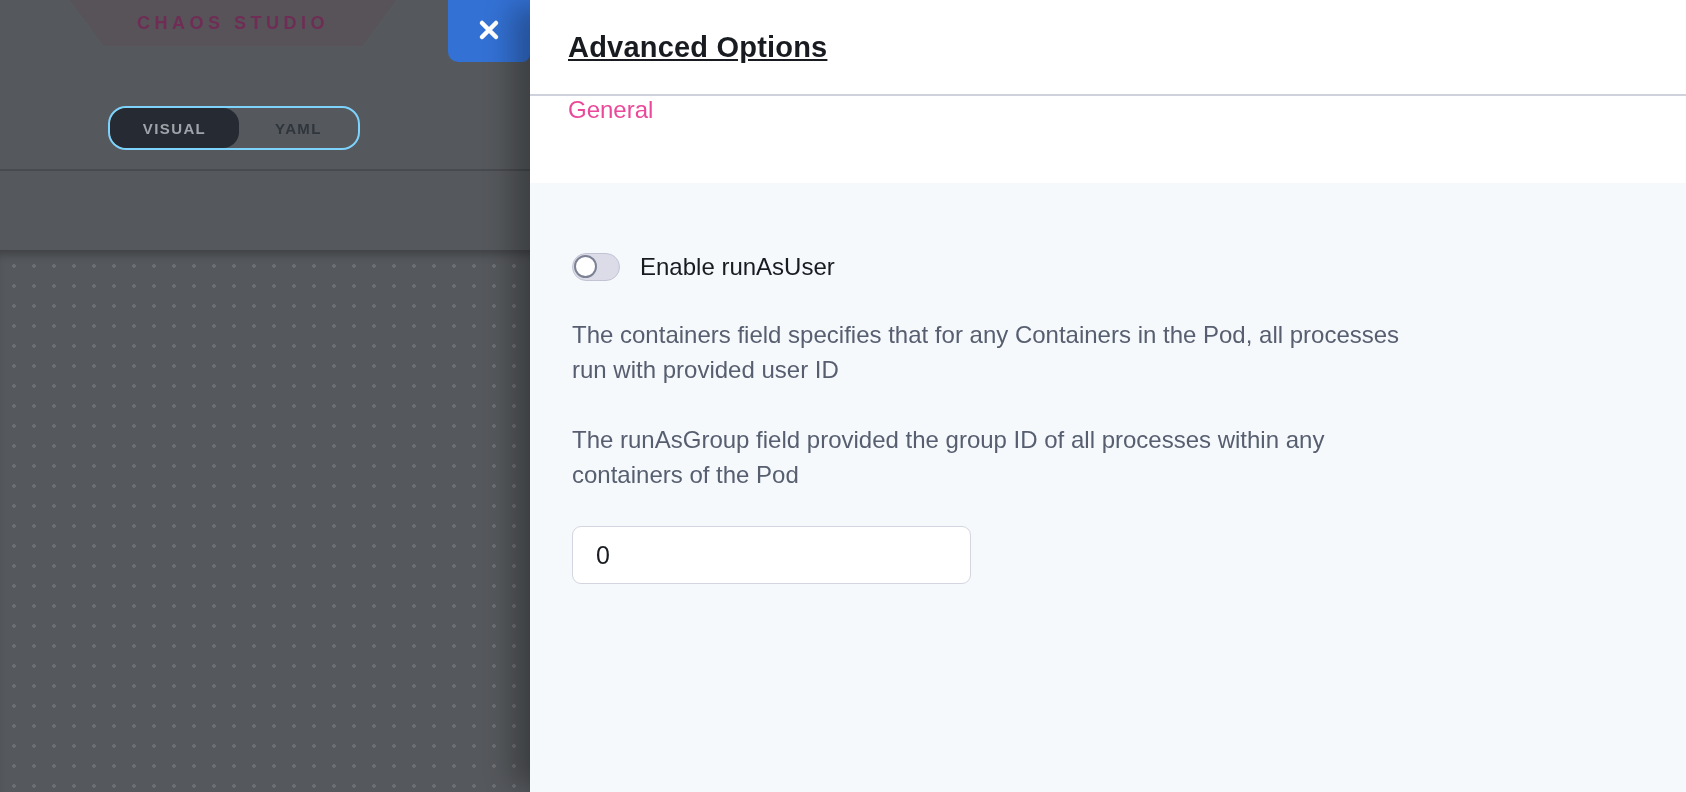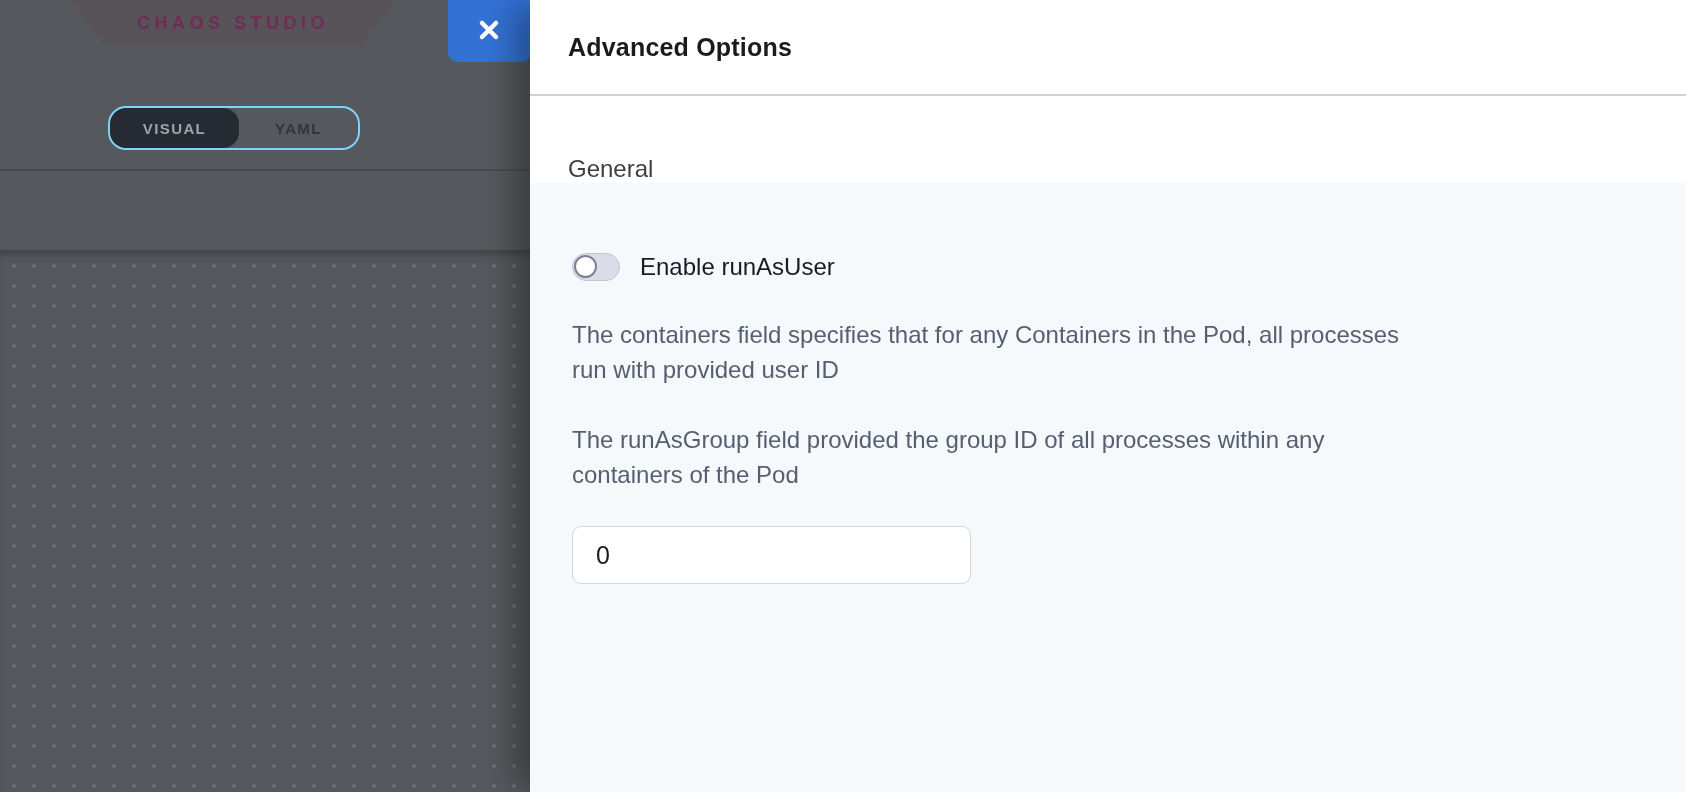--- a/index.html
+++ b/index.html
@@ -53,29 +53,29 @@
   
   .drawer {
     position: absolute; left: 530px; top: 0; width: 1156px; height: 792px;
     background: #ffffff; box-shadow: -24px 0 26px -6px rgba(0,0,0,0.28);
   }
   .drawer-header {
     height: 96px; display: flex; align-items: center; padding-left: 38px;
     border-bottom: 2px solid #cfd2dc; background: #ffffff;
   }
   .drawer-header h1 {
-    font-size: 25px; font-weight: 700; color: #181b20; letter-spacing: 0.2px;
+    font-size: 29px; font-weight: 700; color: #181b20; letter-spacing: 0.2px; text-decoration: underline;
   }
   .drawer-tabs {
     height: 87px; display: flex; align-items: center; padding-left: 38px; gap: 49px;
     background: #ffffff;
   }
   .tab {
-    position: relative; height: 100%; display: flex; align-items: flex-end;
-    font-size: 24px; color: #404040; cursor: pointer;
+    position: relative; height: 100%; display: flex; align-items: flex-start;
+    font-size: 24px; color: #ec4899; cursor: pointer;
   }
   .tab .underline {
     display: none; position: absolute; left: -13px; right: -13px; bottom: 3px;
     height: 6px; border-radius: 3px; background: #3a72da;
   }
   .tab-active .underline { display: block; }
 
   .drawer-content {
     position: absolute; left: 0; top: 183px; right: 0; bottom: 0;
     background: #f5f9fc; padding: 58px 56px 0 42px;

